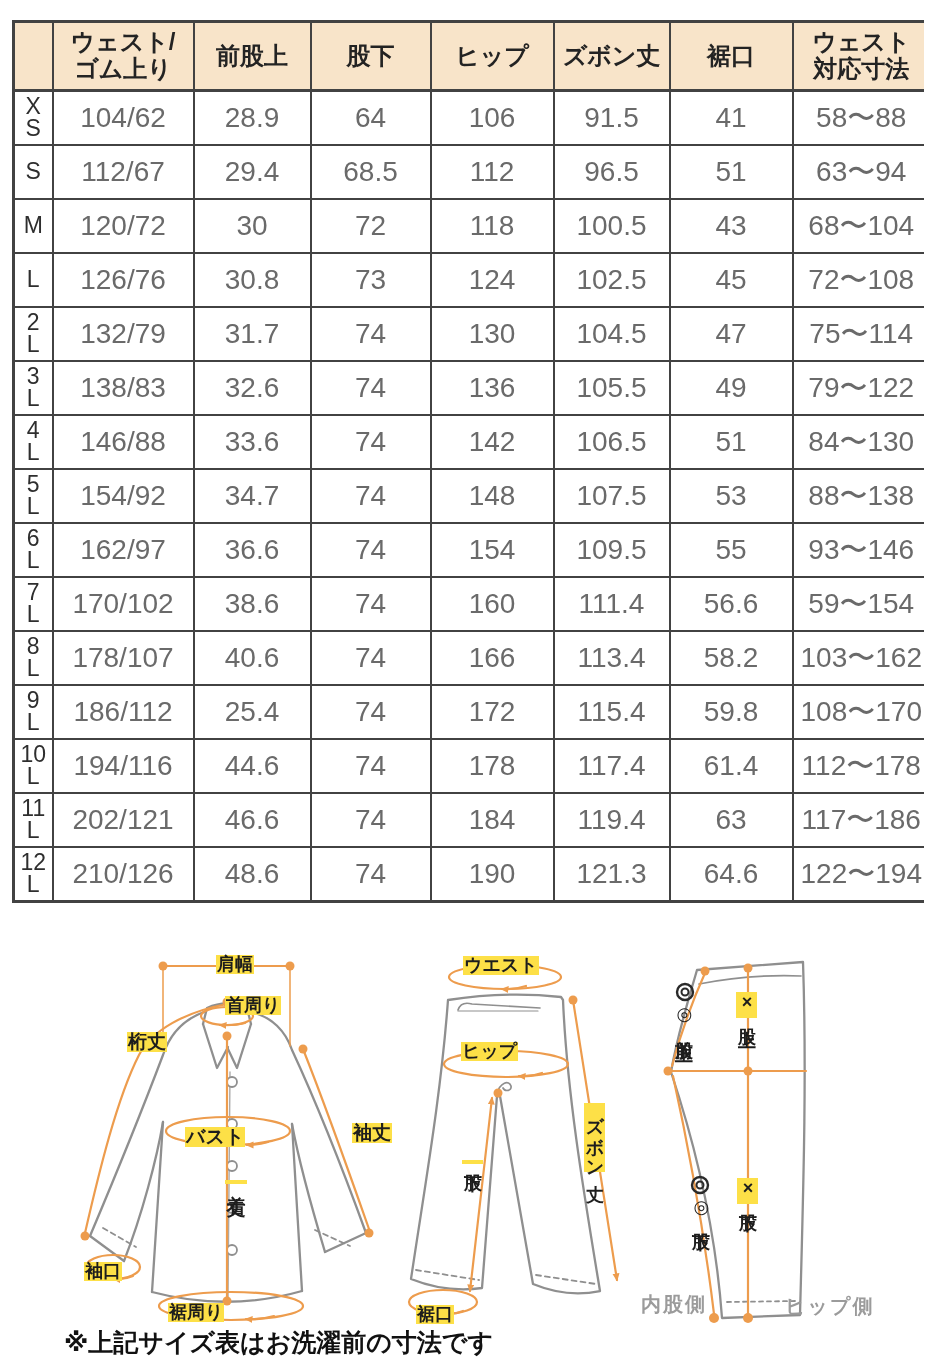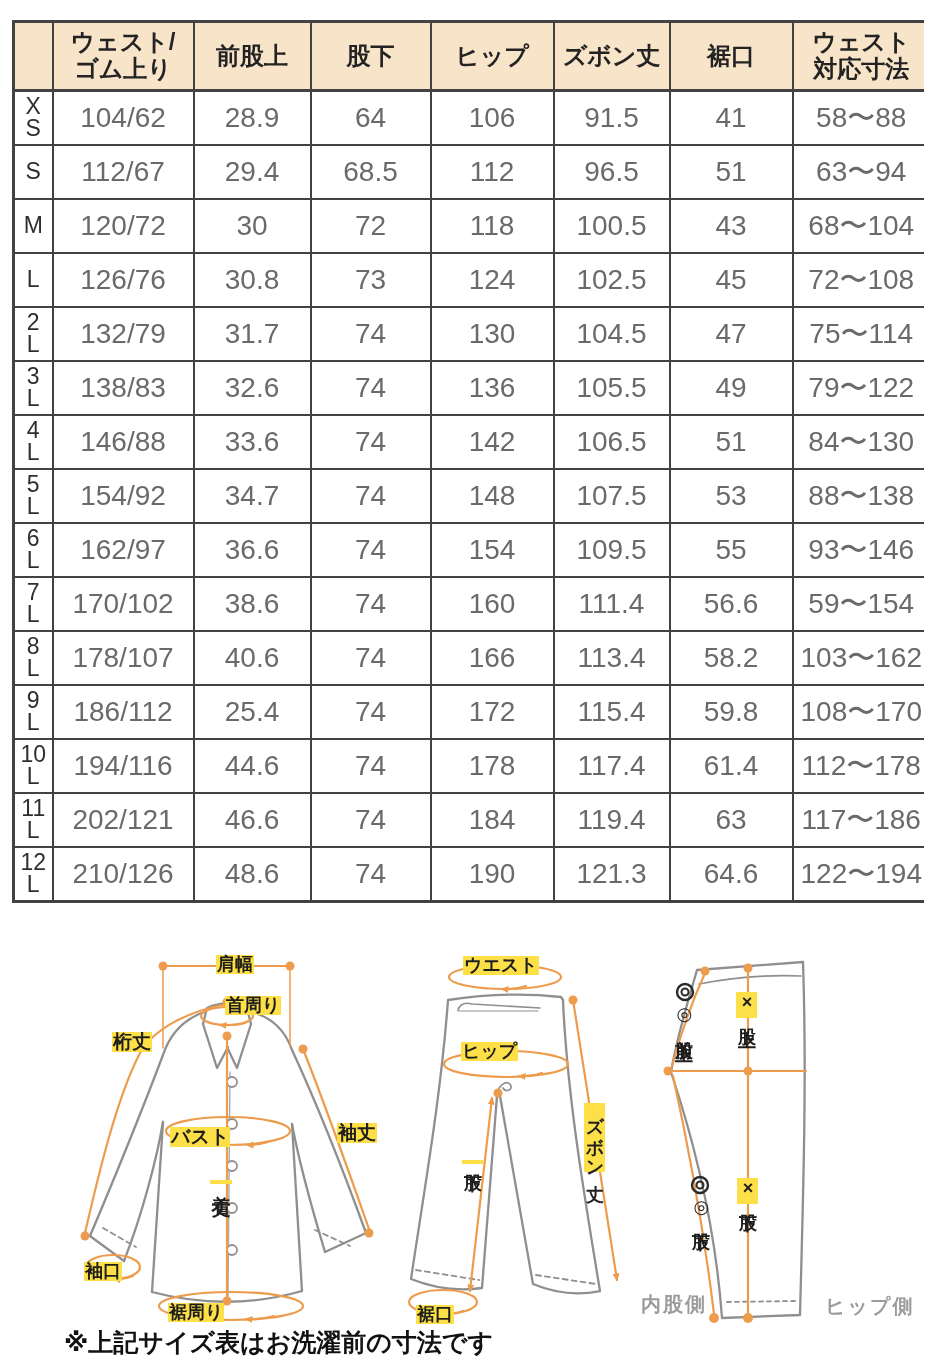--- a/index.html
+++ b/index.html
@@ -17,21 +17,21 @@
   table.size tbody td{height:52px;text-align:center;font-size:28px;color:#6a6a6a;
              letter-spacing:0;padding:0;}
   table.size tbody th.size-cell{background:#fff;font-weight:400;color:#2e2e2e;
              font-size:23px;line-height:0.95;text-align:center;padding:0;}
 
   
   svg.diagram{position:absolute;left:0;top:0;pointer-events:none;}
   .dlabel{position:absolute;font-weight:bold;font-size:18px;color:#1d1d1d;
           background:#fde047;line-height:1.05;white-space:nowrap;padding:0 1px;}
   .dlabel.vert{writing-mode:vertical-rl;text-orientation:upright;letter-spacing:2px;}
-  .dlabel.big{font-size:19px;}
+  .dlabel.big{font-size:19px;margin-left:15px;}
   .dlabel.gray{color:#9b9b9b;font-size:20px;letter-spacing:2px;background:transparent;margin-top:8px;}
   .note{position:absolute;left:64px;top:1326px;font-size:25px;font-weight:bold;color:#111;}
 </style>
 </head>
 <body>
 
 <div class="page">
 
   <table class="size">
     <colgroup>
@@ -331,16 +331,16 @@
   <div class="dlabel" style="left:461px;top:1042px">ヒップ</div>
   <div class="dlabel vert" style="left:584px;top:1103px">ズボン丈</div>
   <div class="dlabel vert" style="left:462px;top:1160px">股下</div>
   <div class="dlabel" style="left:416px;top:1305px">裾口</div>
 
   <div class="dlabel vert" style="left:673px;top:1003px;background:transparent">◎前股上</div>
   <div class="dlabel vert" style="left:736px;top:992px">×股上</div>
   <div class="dlabel vert" style="left:690px;top:1196px;background:transparent">◎股下</div>
   <div class="dlabel vert" style="left:737px;top:1178px">×股下</div>
   <div class="dlabel gray" style="left:640px;top:1286px">内股側</div>
-  <div class="dlabel gray" style="left:824px;top:1288px">ヒップ側</div>
+  <div class="dlabel gray" style="left:784px;top:1288px">ヒップ側</div>
 
   <div class="note">※上記サイズ表はお洗濯前の寸法です</div>
 </div>
 
 </body></html>

